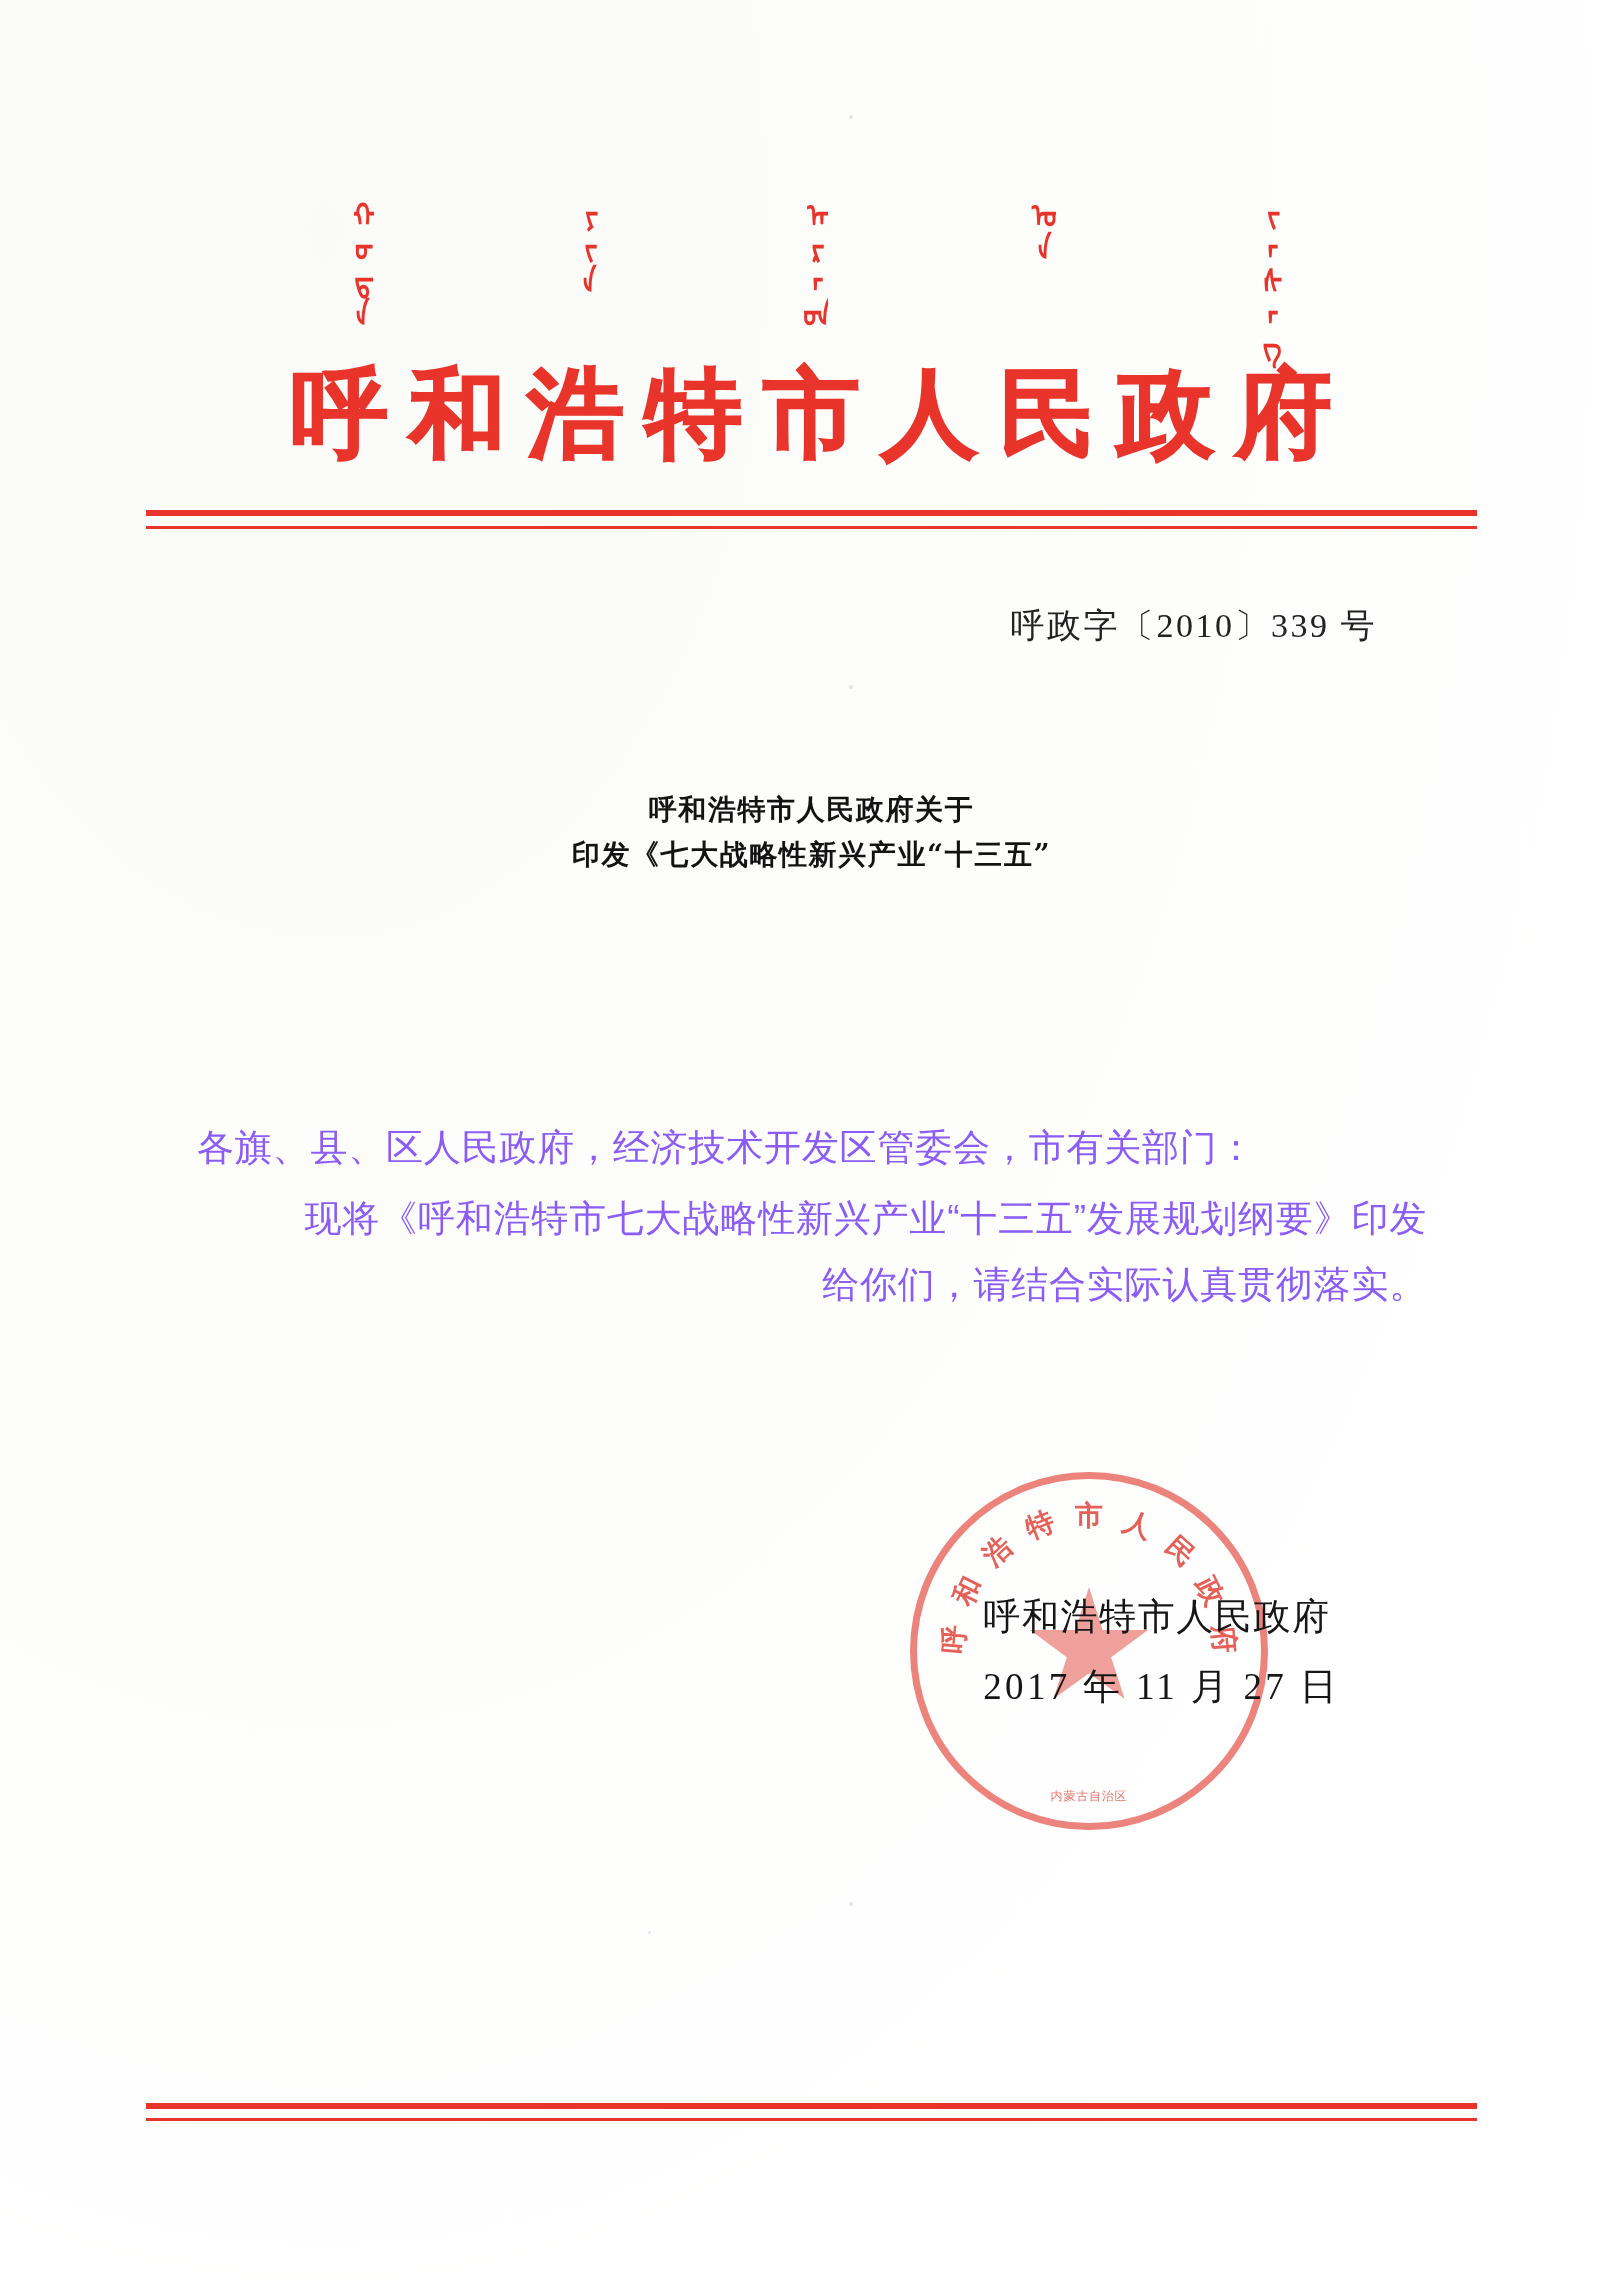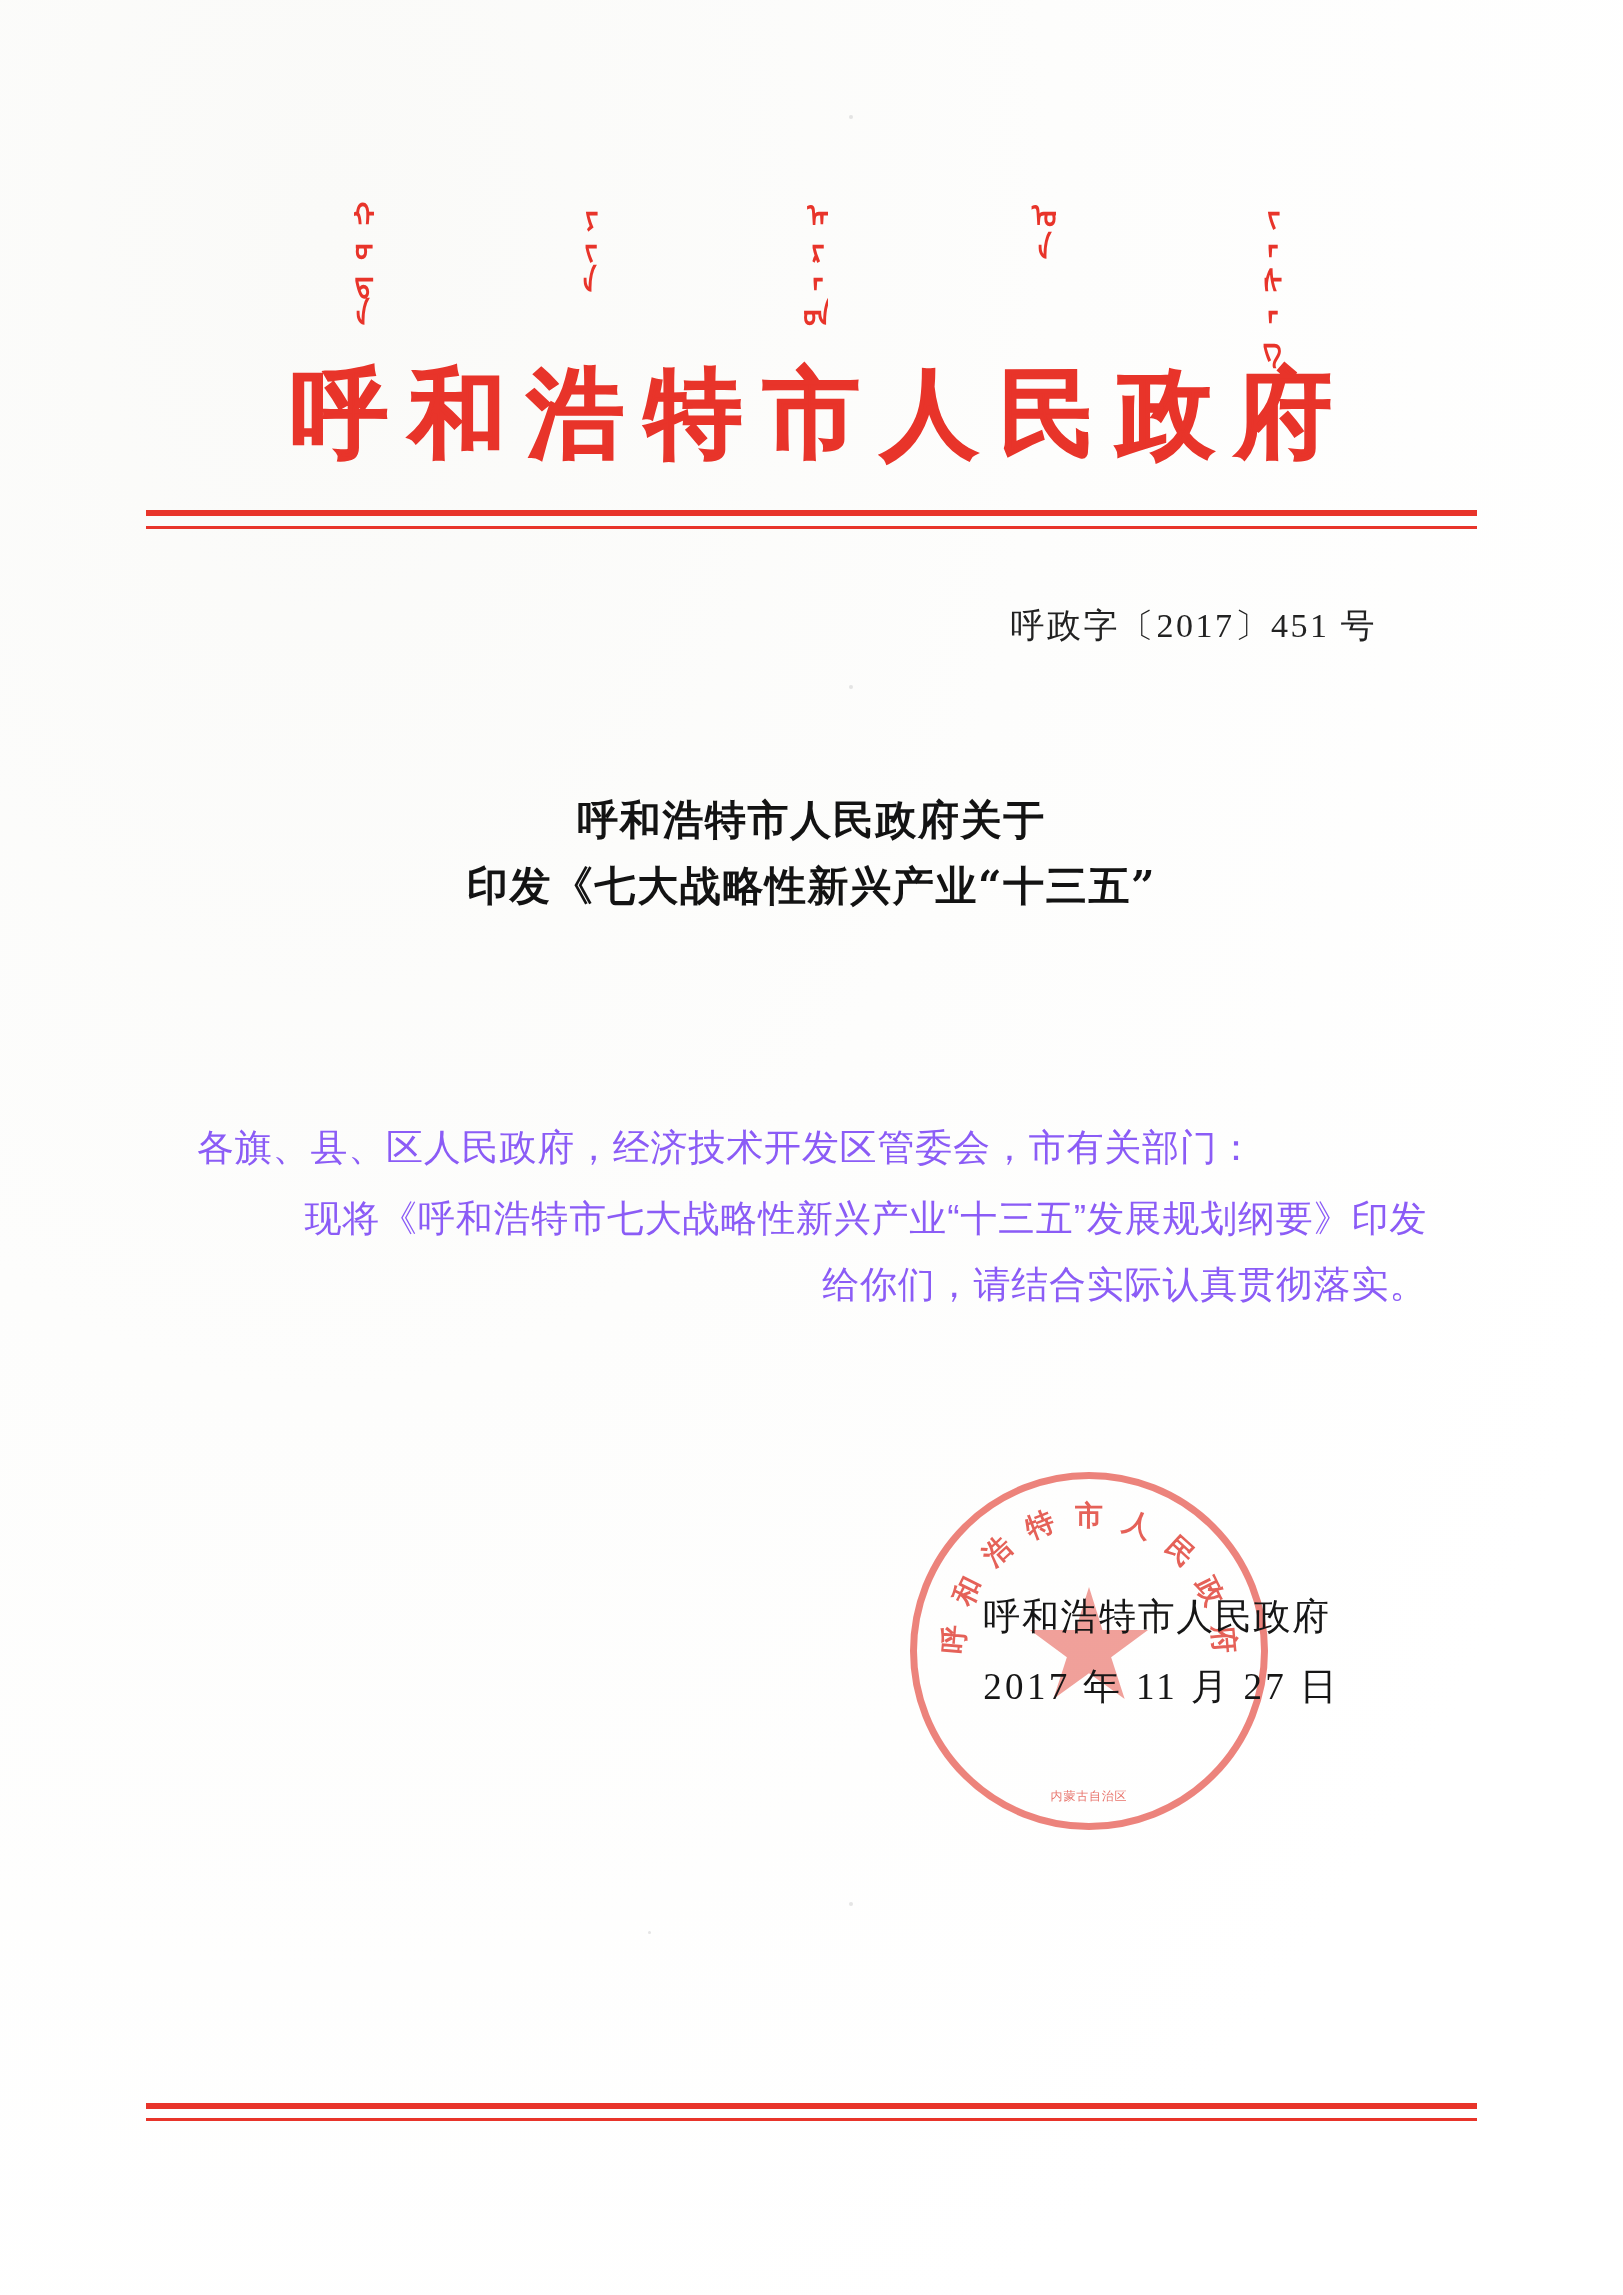--- a/index.html
+++ b/index.html
@@ -102,21 +102,21 @@
     font-family: "Liberation Serif", "DejaVu Serif", serif;
   }
 
   
   .doc-heading {
     position: absolute;
     top: 787px;
     left: 0;
     width: 100%;
     text-align: center;
-    font-size: 41px;
+    font-size: 28px;
     font-weight: 700;
     line-height: 1.62;
     letter-spacing: 1.6px;
     color: #131313;
     font-family: "DejaVu Serif", "Liberation Serif", serif;
   }
   .doc-heading div { white-space: nowrap; }
 
   
   .body-block {
@@ -221,21 +221,21 @@
     <div class="mong-glyph">ᠠᠷᠠᠳ</div>
     <div class="mong-glyph">ᠤᠨ</div>
     <div class="mong-glyph">ᠵᠠᠰᠠᠭ</div>
   </div>
 
   <div class="gov-title">呼和浩特市人民政府</div>
 
   <div class="rule-thick" id="rule-a"></div>
   <div class="rule-thin" id="rule-b"></div>
 
-  <div class="doc-number">呼政字〔2017〕451 号</div>
+  <div class="doc-number">呼政字〔2010〕339 号</div>
 
   <div class="doc-heading">
     <div>呼和浩特市人民政府关于</div>
     <div>印发《七大战略性新兴产业“十三五”</div>
   </div>
 
   <div class="body-block">
     <p>各旗、县、区人民政府，经济技术开发区管委会，市有关部门：</p>
     <p class="indent">现将《呼和浩特市七大战略性新兴产业“十三五”发展规划纲要》印发给你们，请结合实际认真贯彻落实。</p>
   </div>

